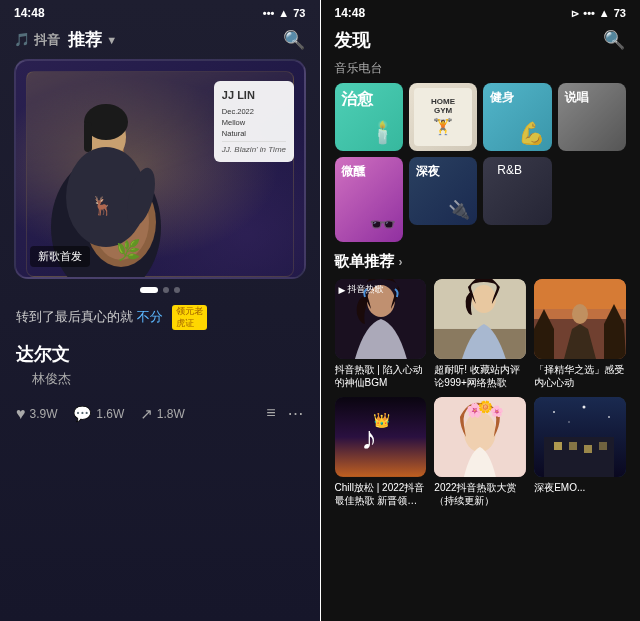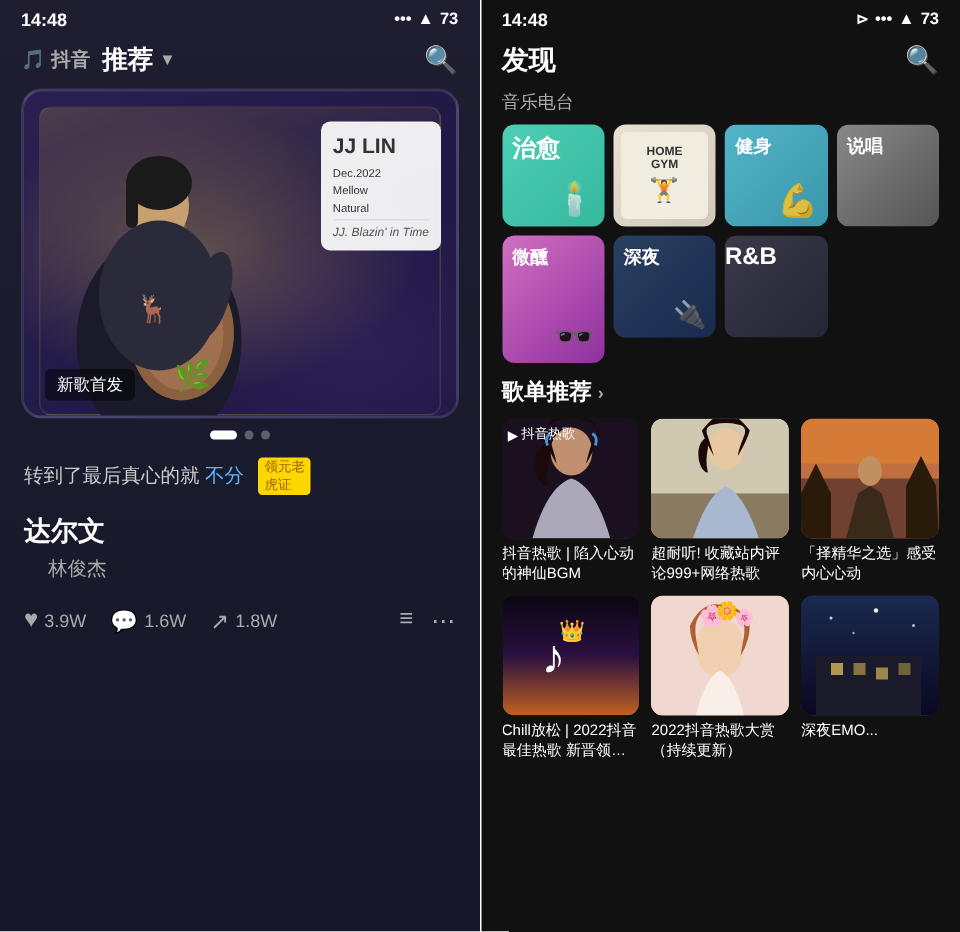--- a/index.html
+++ b/index.html
@@ -76,21 +76,21 @@
       border-radius: 6px;
       padding: 6px 8px;
       font-size: 7.5px;
       color: #333;
       min-width: 80px;
       line-height: 1.5;
     }
 
     .info-card .title-line {
       font-weight: 700;
-      font-size: 14px;
+      font-size: 11px;
       margin-bottom: 2px;
     }
 
     .new-song-badge {
       position: absolute;
       bottom: 10px;
       left: 14px;
       background: rgba(0,0,0,0.5);
       color: #fff;
       font-size: 11px;
@@ -468,21 +468,21 @@
       <div style="position:absolute; bottom:4px; right:6px; font-size:22px; opacity:0.8;">🕶️</div>
     </div>
 
     <div class="radio-item" style="background:linear-gradient(135deg, #2a4060, #1a2a50); height:68px; border-radius:8px; overflow:hidden; position:relative;">
       <span style="font-size:12px; font-weight:700; color:#fff; position:absolute; top:6px; left:7px;">深夜</span>
       <div style="position:absolute; bottom:4px; right:6px; font-size:18px; opacity:0.7;">🔌</div>
     </div>
 
     <div class="radio-item rnb">
       <div class="radio-bg" style="background:linear-gradient(135deg, #3a3a4a, #252535);">
-        <span style="font-size:16px; font-weight:700; color:#fff; position:absolute; top:6px; left:0;">R&amp;B</span>
+        <span style="font-size:12px; font-weight:400; color:#fff; position:absolute; top:6px; left:14px;">R&amp;B</span>
       </div>
     </div>
 
   </div>
 
   <div class="playlist-section">
     <div class="playlist-header">
       <span>歌单推荐</span>
       <span class="arrow"> ›</span>
     </div>

